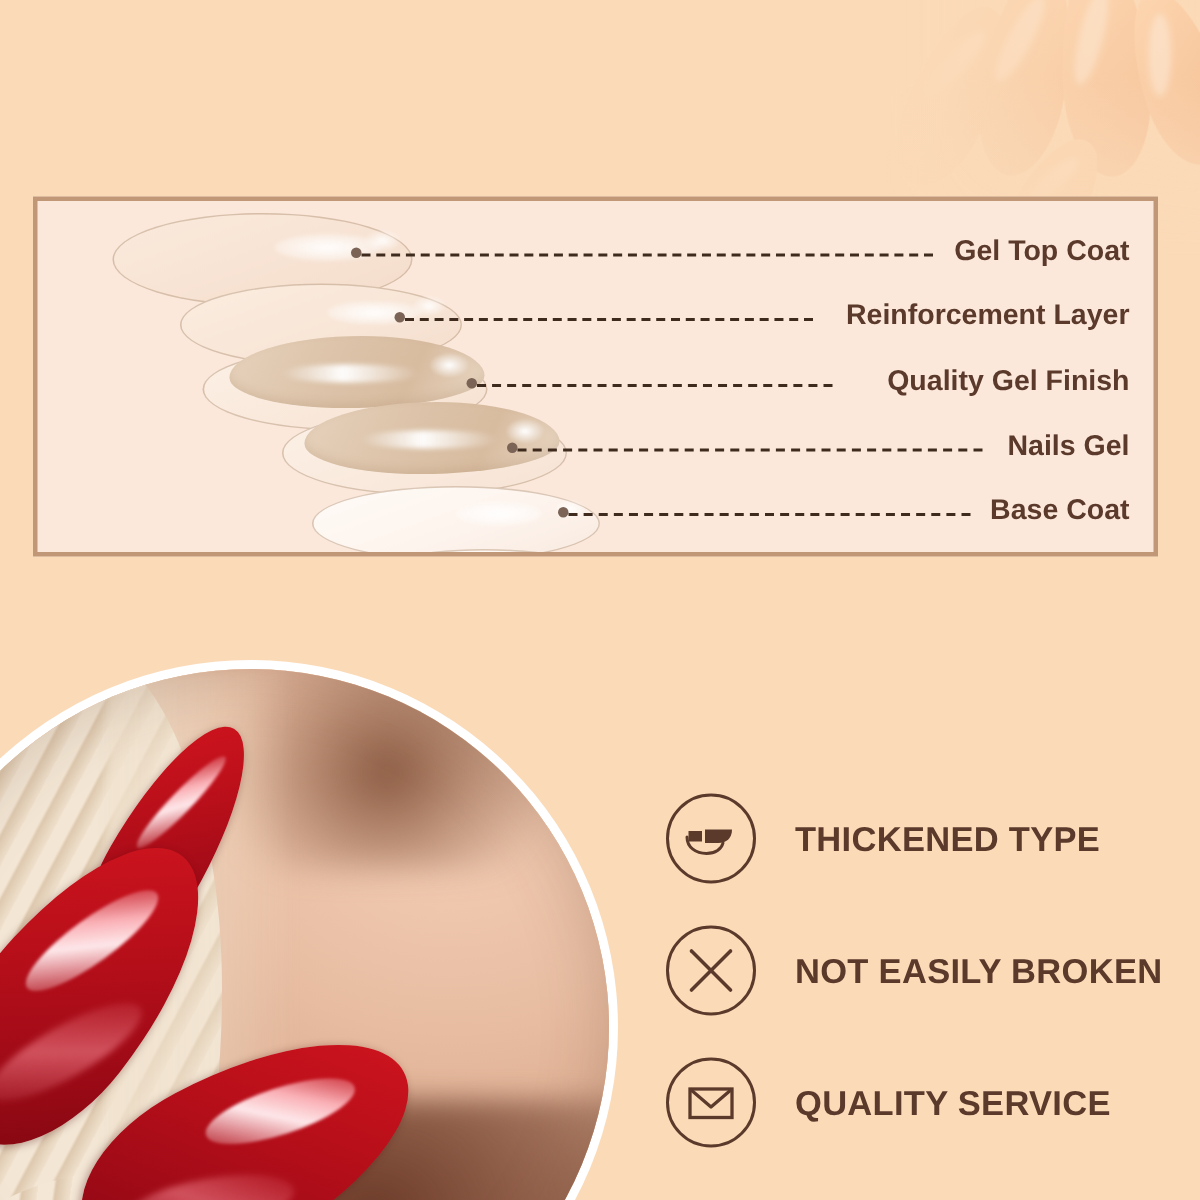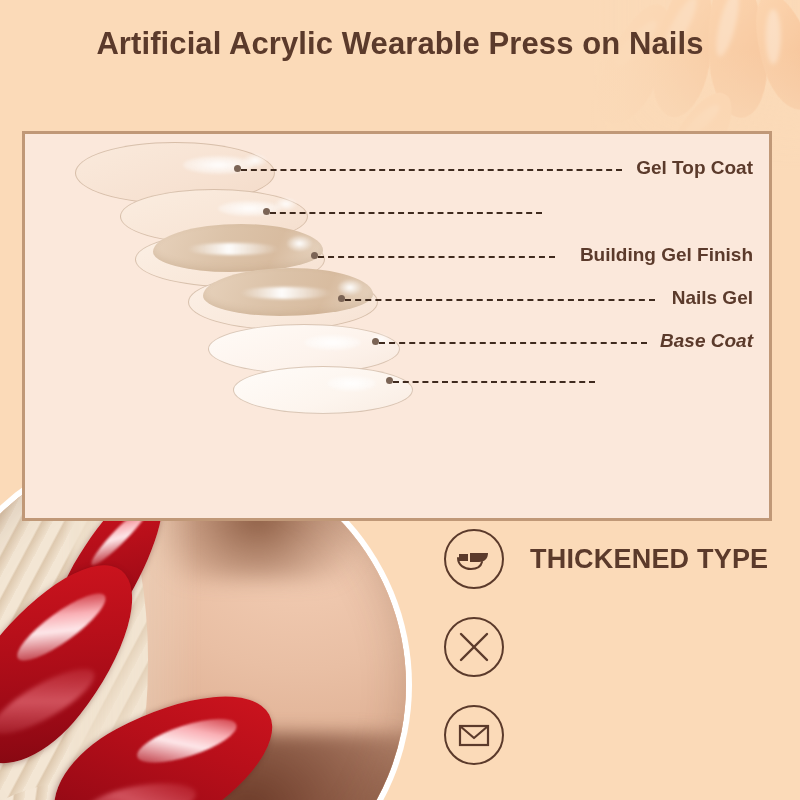--- a/index.html
+++ b/index.html
@@ -47,21 +47,21 @@
     color:#5B3A2B;
     font-family:"Liberation Sans", sans-serif;
   }
   .subtitle{
     margin:0;padding-top:11px;
     font-size:19px;font-weight:bold;color:#5B3A2B;
   }
 
   
   .panel{
-    position:absolute;left:22px;top:131px;width:750px;height:390px;
+    position:absolute;left:22px;top:131px;width:750px;height:240px;
     box-sizing:border-box;
     border:3px solid #C09877;
     background:#FBE8DB;
     overflow:hidden;
     z-index:4;
   }
 
   
   .blob{
     position:absolute;
@@ -198,39 +198,38 @@
   .features{position:absolute;left:444px;top:515px;z-index:5;}
   .feature{display:flex;align-items:center;height:88px;}
   .f-icon{
     width:60px;height:60px;border-radius:50%;
     border:2.5px solid #5B3A2B;box-sizing:border-box;
     display:flex;align-items:center;justify-content:center;
     flex:0 0 60px;
   }
   .f-label{
     margin-left:26px;
-    font-size:27px;font-weight:bold;color:#5B3A2B;
+    font-size:23px;font-weight:bold;color:#5B3A2B;
     letter-spacing:.2px;white-space:nowrap;
   }
 </style>
 </head>
 <body>
 
 <div class="deco-nails">
   <div class="dn dn1"></div>
   <div class="dn dn2"></div>
   <div class="dn dn3"></div>
   <div class="dn dn4"></div>
   <div class="dn dn5"></div>
   <div class="deco-fade"></div>
   <div class="deco-fade2"></div>
 </div>
 
 <div class="header">
-  <h1 class="title">Artificial Acrylic Wearable Press on Nails</h1>
 </div>
 
 <div class="panel">
 
   <div class="blob" style="left:50px;top:8px;width:200px;height:62px;background:linear-gradient(160deg,#FAEADC 0%,#F7E2D2 60%,#F3DBC9 100%);">
     <div class="shine" style="left:54%;top:22%;width:36%;height:30%;"></div>
     <div class="shine-sm" style="left:84%;top:16%;width:13%;height:26%;"></div>
   </div>
 
   <div class="blob" style="left:95px;top:55px;width:188px;height:55px;background:linear-gradient(160deg,#FBEDE0 0%,#F8E5D6 60%,#F4DDCC 100%);">
@@ -258,32 +257,33 @@
   <div class="blob" style="left:208px;top:232px;width:180px;height:48px;background:linear-gradient(160deg,#FFFCF9 0%,#FDF5EE 60%,#F9ECE2 100%);">
     <div class="shine" style="left:52%;top:20%;width:28%;height:32%;"></div>
   </div>
 
   <div class="dot" style="left:209px;top:31px;"></div>
   <div class="leader" style="left:216px;top:35px;width:381px;"></div>
   <div class="lbl" style="top:34px;">Gel Top Coat</div>
 
   <div class="dot" style="left:238px;top:74px;"></div>
   <div class="leader" style="left:245px;top:78px;width:272px;"></div>
+  <div class="lbl" style="top:77px;">Reinforcement Layer</div>
 
   <div class="dot" style="left:286px;top:118px;"></div>
   <div class="leader" style="left:293px;top:122px;width:237px;"></div>
-  <div class="lbl" style="top:121px;">Building Gel Finish</div>
+  <div class="lbl" style="top:121px;">Quality Gel Finish</div>
 
   <div class="dot" style="left:313px;top:161px;"></div>
   <div class="leader" style="left:320px;top:165px;width:310px;"></div>
   <div class="lbl" style="top:164px;">Nails Gel</div>
 
   <div class="dot" style="left:347px;top:204px;"></div>
   <div class="leader" style="left:354px;top:208px;width:268px;"></div>
-  <div class="lbl" style="top:207px;font-style:italic;">Base Coat</div>
+  <div class="lbl" style="top:207px;">Base Coat</div>
 
   <div class="dot" style="left:361px;top:243px;"></div>
   <div class="leader" style="left:368px;top:247px;width:202px;"></div>
 </div>
 
 <div class="photo-wrap">
   <div class="photo">
     <div class="skin"></div>
     <div class="skin-shadow"></div>
     <div class="skin-shadow2"></div>
@@ -321,24 +321,26 @@
     <div class="f-label">THICKENED TYPE</div>
   </div>
 
   <div class="feature">
     <div class="f-icon">
       <svg width="40" height="40" viewBox="0 0 40 40" aria-hidden="true">
         <line x1="7" y1="7" x2="33" y2="33" stroke="#5B3A2B" stroke-width="2.4" stroke-linecap="round"></line>
         <line x1="33" y1="7" x2="7" y2="33" stroke="#5B3A2B" stroke-width="2.4" stroke-linecap="round"></line>
       </svg>
     </div>
+    <div class="f-label">NOT EASILY BROKEN</div>
   </div>
 
   <div class="feature">
     <div class="f-icon">
       <svg width="36" height="36" viewBox="0 0 36 36" aria-hidden="true">
         <rect x="4" y="9" width="28" height="19" fill="none" stroke="#5B3A2B" stroke-width="2.2"></rect>
         <path d="M4 9 L18 21 L32 9" fill="none" stroke="#5B3A2B" stroke-width="2.2" stroke-linejoin="round"></path>
       </svg>
     </div>
+    <div class="f-label">QUALITY SERVICE</div>
   </div>
 
 </div>
 
 </body></html>

